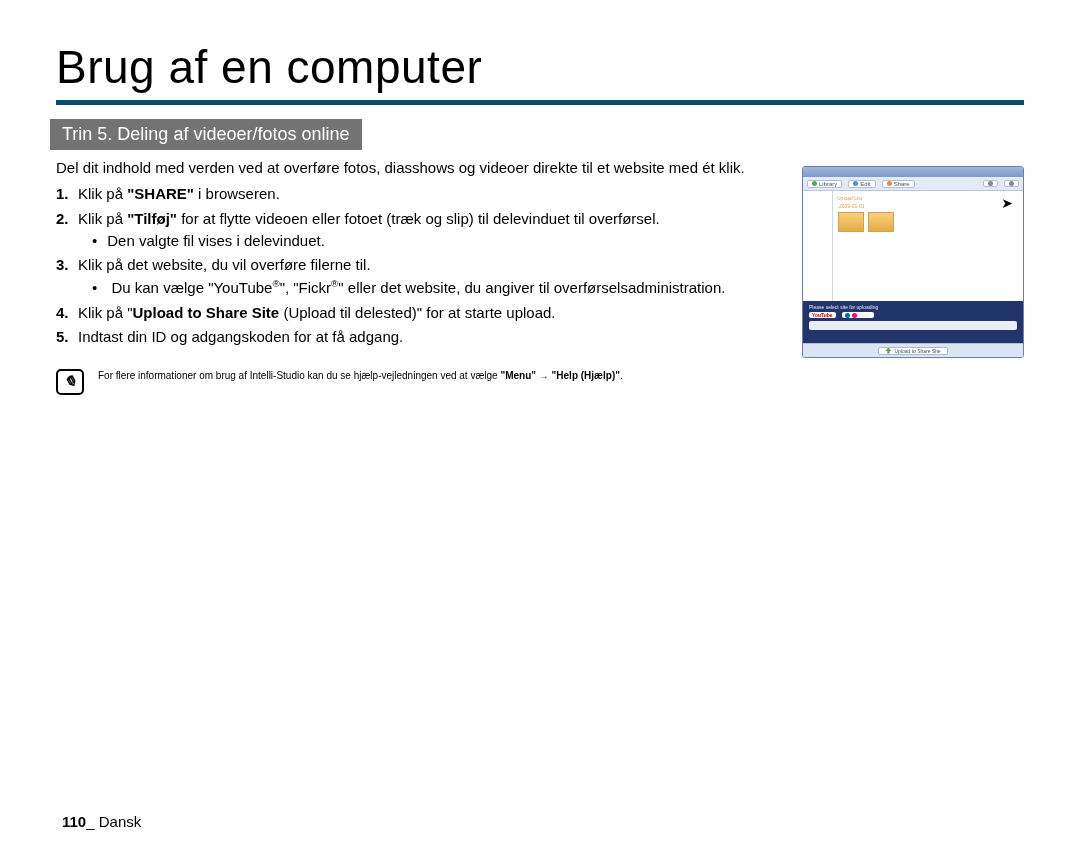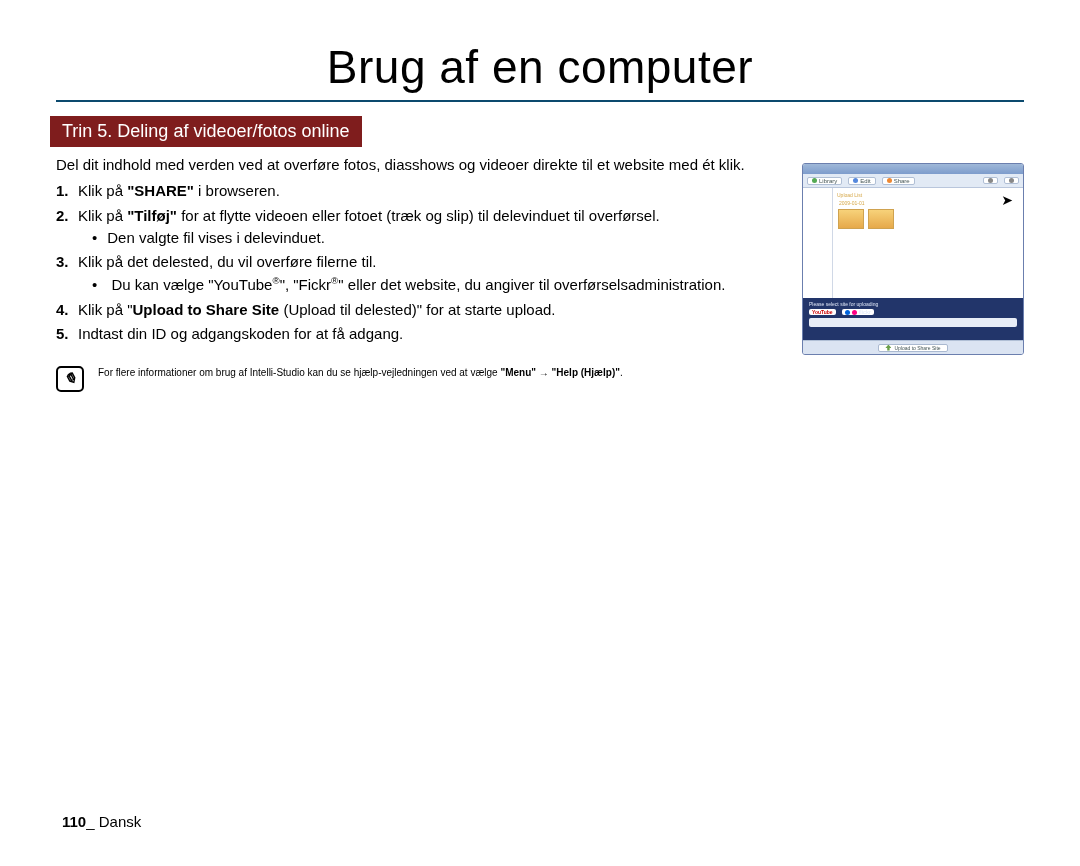--- a/index.html
+++ b/index.html
@@ -1,19 +1,19 @@
 <!DOCTYPE html>
 <html><head>
 <meta charset="utf-8">
 <style>
   * { box-sizing: border-box; margin: 0; padding: 0; }
   html, body { width: 1080px; height: 866px; background: #fff; font-family: Arial, Helvetica, sans-serif; color: #000; }
   .page { position: relative; width: 1080px; height: 866px; padding: 40px 56px 0 56px; }
-  .title { font-size: 46px; font-weight: 300; letter-spacing: 0.5px; border-bottom: 2px solid #0c4a6e; padding-bottom: 6px; margin-bottom: 14px; font-family: "Segoe UI Light", "Helvetica Neue", Arial, sans-serif; text-align: center; }
-  .section-bar { display: inline-block; background: #7f1d1d; color: #fff; font-size: 18px; padding: 5px 12px; margin-left: -6px; margin-bottom: 8px; }
+  .title { font-size: 46px; font-weight: 300; letter-spacing: 0.5px; border-bottom: 5px solid #0c4a6e; padding-bottom: 6px; margin-bottom: 14px; font-family: "Segoe UI Light", "Helvetica Neue", Arial, sans-serif; }
+  .section-bar { display: inline-block; background: #737373; color: #fff; font-size: 18px; padding: 5px 12px; margin-left: -6px; margin-bottom: 8px; }
   .body-row { display: flex; align-items: flex-start; gap: 10px; }
   .content-col { flex: 1; font-size: 15px; line-height: 1.35; }
   .content-col p { margin-bottom: 6px; }
   ol.steps { list-style: none; padding-left: 0; margin-top: 6px; }
   ol.steps > li { margin-bottom: 4px; padding-left: 22px; position: relative; }
   ol.steps > li .num { position: absolute; left: 0; font-weight: bold; }
   ul.sub { list-style: none; margin: 2px 0 2px 14px; }
   ul.sub li::before { content: "•"; margin-right: 10px; }
   .bold { font-weight: bold; }
   .arrow { font-weight: bold; }
@@ -78,21 +78,21 @@
           <span class="num">2.</span>
           <span>
             <span>Klik på </span><span class="bold">"Tilføj"</span><span> for at flytte videoen eller fotoet (træk og slip) til delevinduet til overførsel.</span>
           </span>
           <ul class="sub">
             <li>Den valgte fil vises i delevinduet.</li>
           </ul>
         </li>
         <li>
           <span class="num">3.</span>
-          <span>Klik på det delested, du vil overføre filerne til.</span>
+          <span>Klik på det website, du vil overføre filerne til.</span>
           <ul class="sub">
             <li>
               <span>Du kan vælge "YouTube</span><sup>®</sup><span>", "Fickr</span><sup>®</sup><span>" eller det website, du angiver til overførselsadministration.</span>
             </li>
           </ul>
         </li>
         <li>
           <span class="num">4.</span>
           <span>
             <span>Klik på "</span><span class="bold">Upload to Share Site</span><span> (Upload til delested)" for at starte upload.</span>

